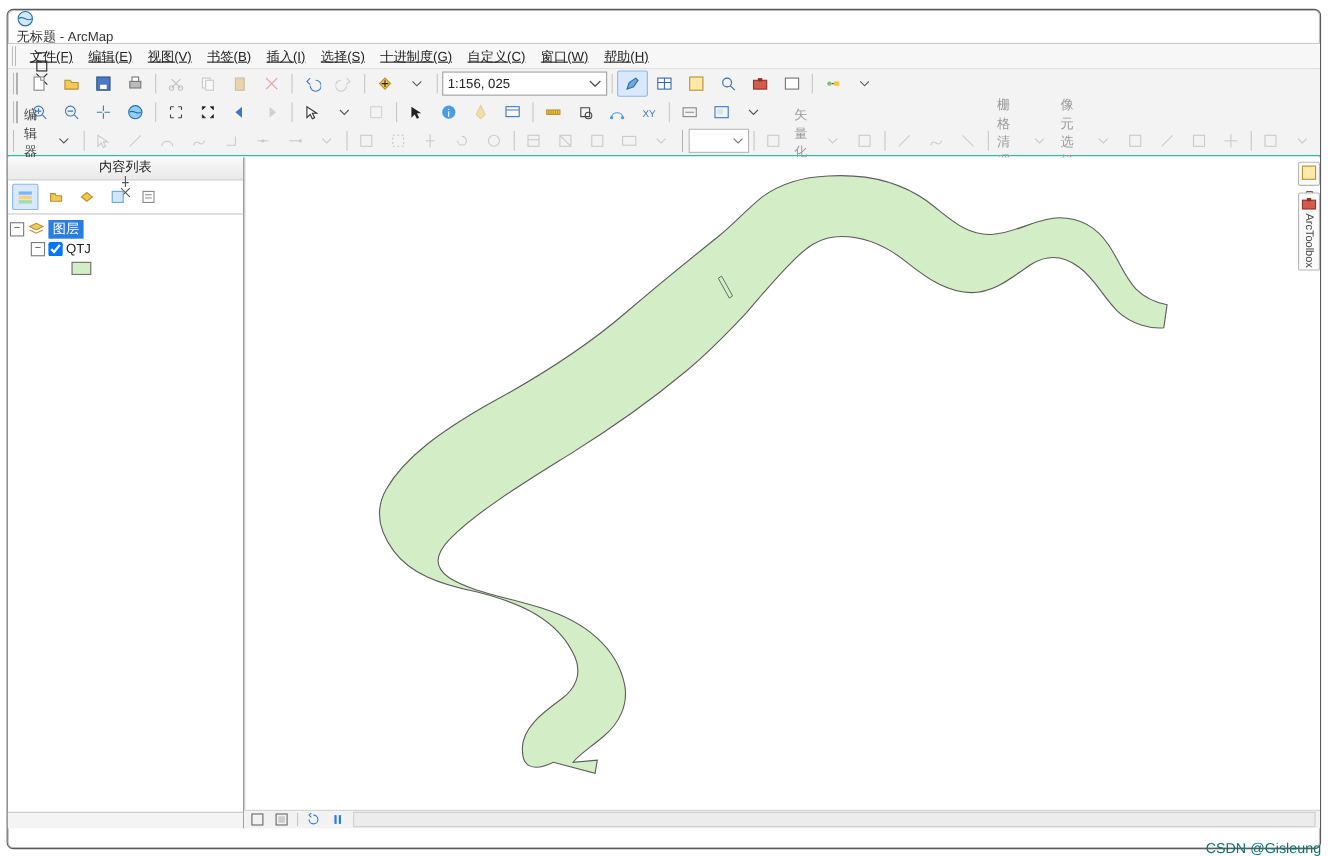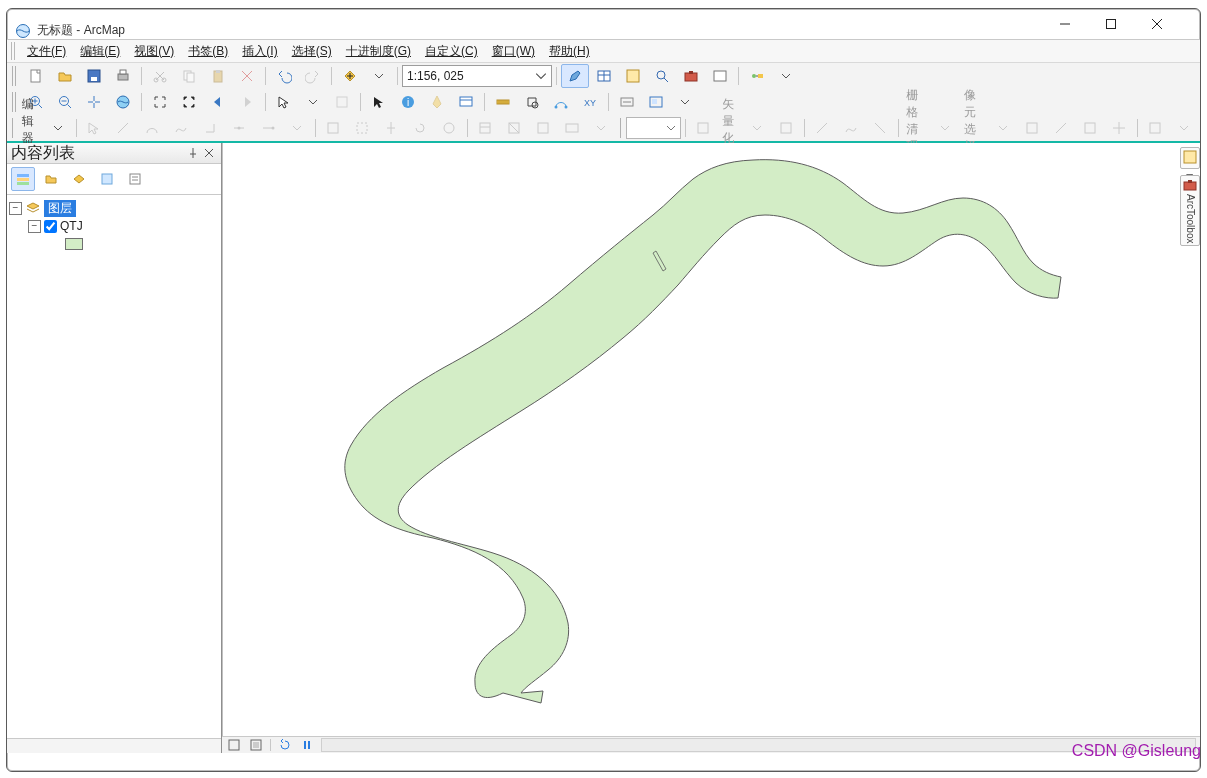--- a/index.html
+++ b/index.html
@@ -1,45 +1,45 @@
 <!DOCTYPE html>
 <html><head>
 <meta charset="utf-8">
 <style>
   html,body{margin:0;padding:0;font-family:"Microsoft YaHei",Tahoma,sans-serif;font-size:12px;color:#222;background:#fff;height:100%;overflow:hidden;}
   .window{position:absolute;left:6px;top:8px;width:1193px;height:762px;background:#fff;border:1px solid #5a5a5a;border-radius:6px;box-shadow:0 0 0 1px #bcbcbc inset;overflow:hidden;}
   
-  .titlebar{height:30px;display:flex;align-items:flex-end;padding:0 20px 0 8px;border-bottom:1px solid #c9c9c9;}
+  .titlebar{height:30px;display:flex;align-items:flex-start;padding:0 20px 0 8px;border-bottom:1px solid #c9c9c9;flex-direction:column;}
   .titlebar .app-icon{width:16px;height:16px;margin-right:6px;}
   .titlebar .title{flex:0 0 auto;color:#333;}
   .titlebar .spacer{flex:1;}
   .win-btn{width:46px;height:30px;display:flex;align-items:center;justify-content:center;color:#222;}
   
   .menubar{height:22px;display:flex;align-items:center;padding:0 4px;border-bottom:1px solid #d9d9d9;background:#f7f7f7;gap:2px;text-decoration:underline;}
   .menubar .mgrip{width:6px;height:18px;background:repeating-linear-gradient(90deg,#b8b8b8 0 1px,transparent 1px 3px);margin-right:2px;}
   .menu-item{padding:2px 6px;border-radius:2px;}
   
-  .toolbars{background:#f3f3f3;border-bottom:4px solid #14b8a6;}
+  .toolbars{background:#f3f3f3;border-bottom:1px solid #14b8a6;}
   .tb-row{display:flex;align-items:center;height:26px;padding:0 2px;gap:1px;}
   .tb-grip{width:6px;height:20px;background:repeating-linear-gradient(90deg,#b0b0b0 0 1px,transparent 1px 3px);margin:0 3px;}
   .tb-sep{width:1px;height:18px;background:#c7c7c7;margin:0 3px;}
   .tbtn{min-width:22px;height:22px;border:1px solid transparent;border-radius:2px;display:inline-flex;align-items:center;justify-content:center;padding:0 2px;color:#555;}
   .tbtn.disabled{opacity:.45;}
   .tbtn.active{background:#d9e8ff;border-color:#8cb6ea;}
   .tbtn svg{display:block;}
   .scale-box{display:flex;align-items:center;width:140px;height:20px;border:1px solid #9d9d9d;background:#fff;padding:0 4px;font-size:12px;justify-content:space-between;}
   .scale-box .dd{width:12px;height:12px;}
   .wide-combo{width:160px;height:20px;border:1px solid #b6b6b6;background:#fff;display:flex;align-items:center;justify-content:flex-end;padding-right:4px;}
   .dropdown-caret{width:10px;height:10px;}
   .tlabel{padding:0 4px;color:#444;}
   .tlabel.disabled{color:#9a9a9a;}
   
   .client{position:absolute;left:0;top:134px;right:0;bottom:18px;display:flex;}
   .toc-panel{width:214px;border-right:1px solid #8f8f8f;display:flex;flex-direction:column;background:#fff;}
-  .toc-title{height:20px;background:linear-gradient(#fafafa,#e9e9e9);border-bottom:1px solid #c9c9c9;display:flex;align-items:center;padding:0 4px;font-size:16px;}
+  .toc-title{height:20px;background:linear-gradient(#fafafa,#e9e9e9);border-bottom:1px solid #c9c9c9;display:flex;align-items:center;padding:0 4px;font-size:12px;flex-direction:column;}
   .toc-title .spacer{flex:1;}
   .toc-title .pin,.toc-title .close{width:16px;height:16px;display:flex;align-items:center;justify-content:center;color:#555;}
   .toc-tabs{height:26px;border-bottom:1px solid #c9c9c9;display:flex;align-items:center;padding:2px 4px;gap:4px;}
   .toc-tab{width:22px;height:22px;border:1px solid transparent;border-radius:2px;display:flex;align-items:center;justify-content:center;}
   .toc-tab.active{background:#d9e8ff;border-color:#8cb6ea;}
   .toc-tree{flex:1;overflow:auto;padding:4px 2px;font-size:12px;}
   .tree-row{display:flex;align-items:center;height:18px;gap:3px;}
   .tree-indent{display:inline-block;}
   .expander{width:11px;height:11px;border:1px solid #7a7a7a;display:inline-flex;align-items:center;justify-content:center;font-size:10px;line-height:1;color:#444;background:#fff;}
   .layer-swatch{width:16px;height:10px;border:1px solid #6f6f6f;background:#d3edc6;margin-left:56px;}
@@ -53,21 +53,21 @@
   .msbtn{width:16px;height:14px;display:flex;align-items:center;justify-content:center;color:#666;}
   .msbtn.blue{color:#2a7de1;}
   .scroll-track{flex:1;height:12px;background:#ececec;border:1px solid #cfcfcf;position:relative;}
   
   .right-dock{position:absolute;right:0;top:134px;width:20px;display:flex;flex-direction:column;align-items:center;gap:6px;padding-top:4px;}
   .dock-tab{width:18px;border:1px solid #b7b7b7;background:#fafafa;border-radius:2px;display:flex;flex-direction:column;align-items:center;padding:2px 0;font-size:10px;line-height:11px;color:#444;}
   .dock-tab .di{width:14px;height:14px;margin-bottom:2px;}
   
   .statusbar{position:absolute;left:0;right:0;bottom:0;height:18px;background:#f5f5f5;border-top:1px solid #d0d0d0;display:flex;align-items:center;justify-content:flex-end;padding:0 8px;font-size:12px;color:#333;}
   
-  .watermark{position:absolute;right:6px;bottom:18px;font-size:16px;color:#a21caf;pointer-events:none;}
+  .watermark{position:absolute;right:6px;bottom:0;font-size:13px;color:#0f766e;pointer-events:none;}
   input[type=checkbox]{margin:0;width:13px;height:13px;}
 </style>
 </head>
 <body>
 
 <div class="window">
 
   <div class="titlebar">
     <span class="app-icon">
       <svg viewBox="0 0 16 16" width="16" height="16">

